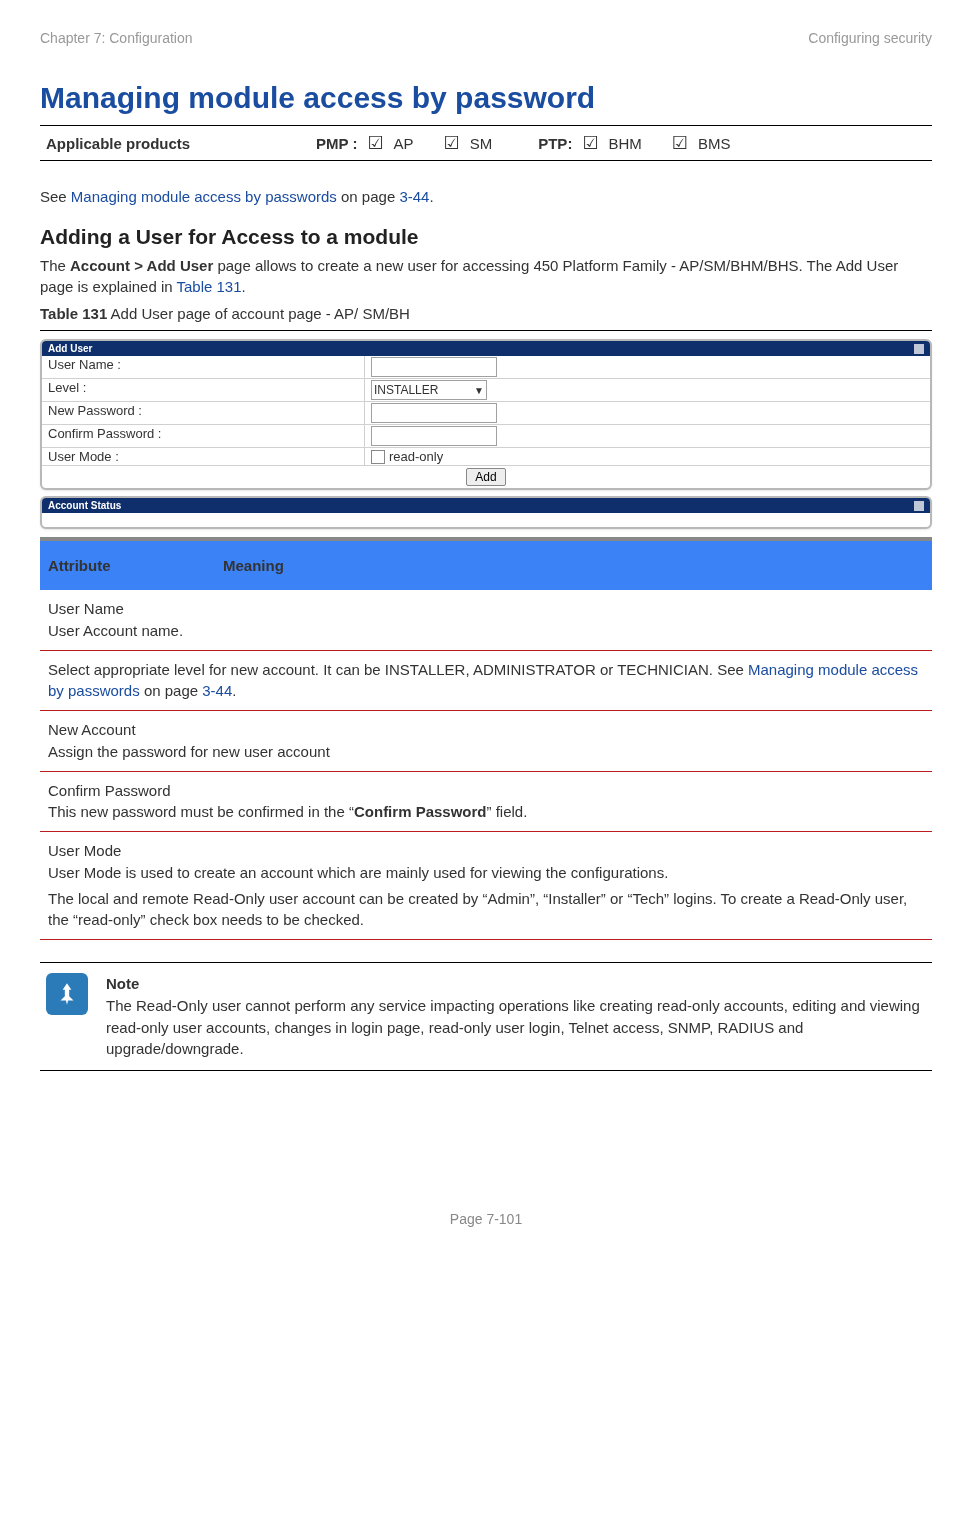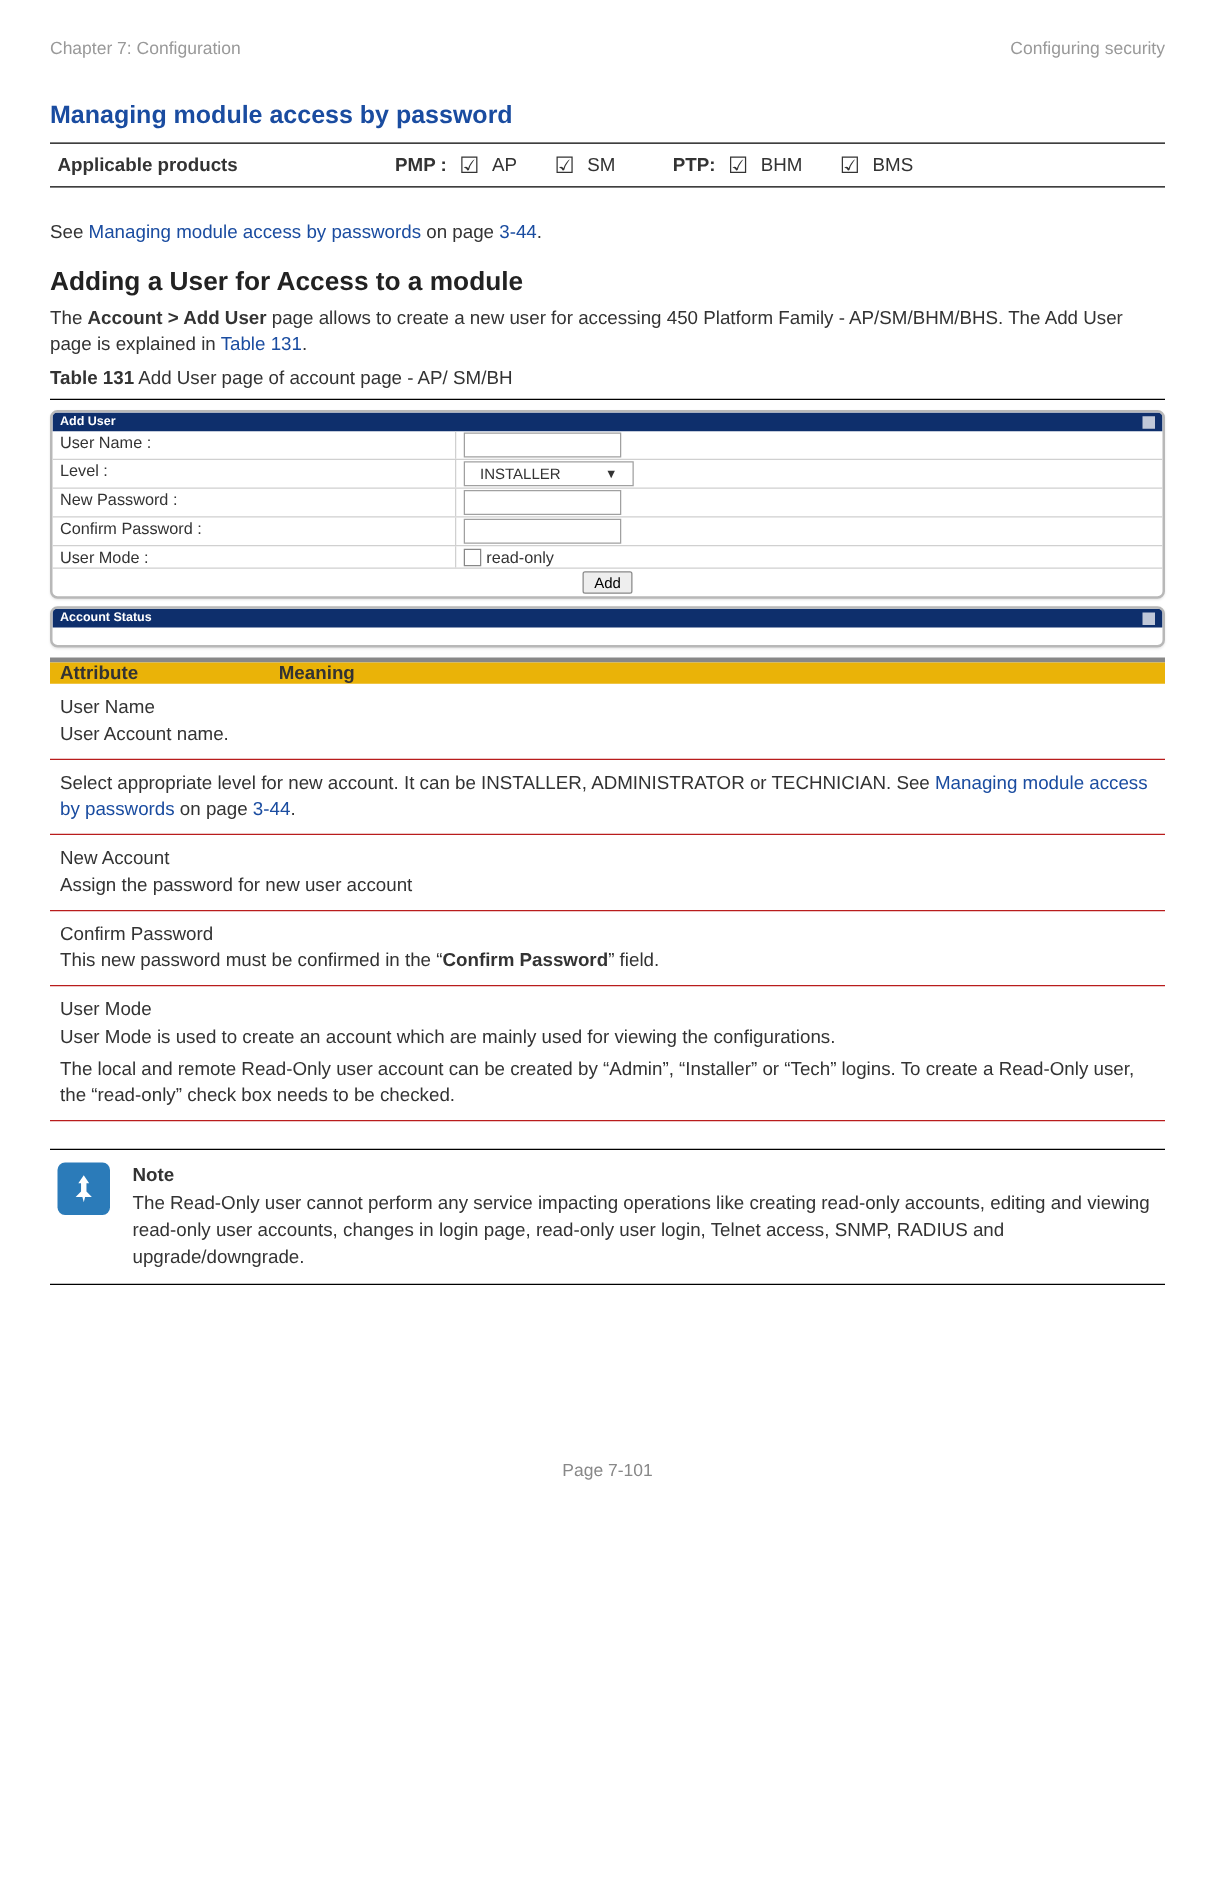--- a/index.html
+++ b/index.html
@@ -14,21 +14,21 @@
   }
   .header-row {
     display: flex;
     justify-content: space-between;
     color: #999;
     font-size: 14px;
     margin-bottom: 35px;
   }
   h1 {
     color: #1a4ca0;
-    font-size: 20px;
+    font-size: 30px;
     font-weight: bold;
     margin: 0 0 10px 0;
   }
   .products-bar {
     border-top: 1px solid #000;
     border-bottom: 1px solid #000;
     padding: 8px 6px;
     display: flex;
     align-items: center;
     gap: 10px;
@@ -96,44 +96,44 @@
     border: 1px solid #a0a0a0;
     height: 16px;
     width: 120px;
     font-size: 12px;
   }
   .select-input {
     border: 1px solid #a0a0a0;
     height: 18px;
     font-size: 12px;
     width: 110px;
-    padding: 0 12px;
+    padding: 0 2px;
     display: flex;
     justify-content: space-between;
     align-items: center;
     background: #fff;
   }
   .select-input .arrow { font-size: 10px; }
   .add-btn-row { text-align: center; padding: 2px 0; }
   .add-btn {
     font-size: 12px;
     border: 1px solid #888;
     background: #eee;
     padding: 1px 8px;
     border-radius: 2px;
   }
   .checkbox-box {
     width: 12px; height: 12px; border: 1px solid #888; display: inline-block;
   }
   .attr-table { border-top: 4px solid #888; margin-top: 8px; }
   .attr-header {
-    background: #eab308;
+    background: #3b82f6;
     font-weight: bold;
     display: flex;
-    padding: 0 8px;
+    padding: 16px 8px;
   }
   .attr-col1 { width: 175px; }
   .attr-col2 { flex: 1; }
   .attr-row {
     display: flex;
     border-bottom: 1px solid #b91c1c;
     padding: 8px 8px;
     line-height: 1.45;
     flex-direction: column;
   }

